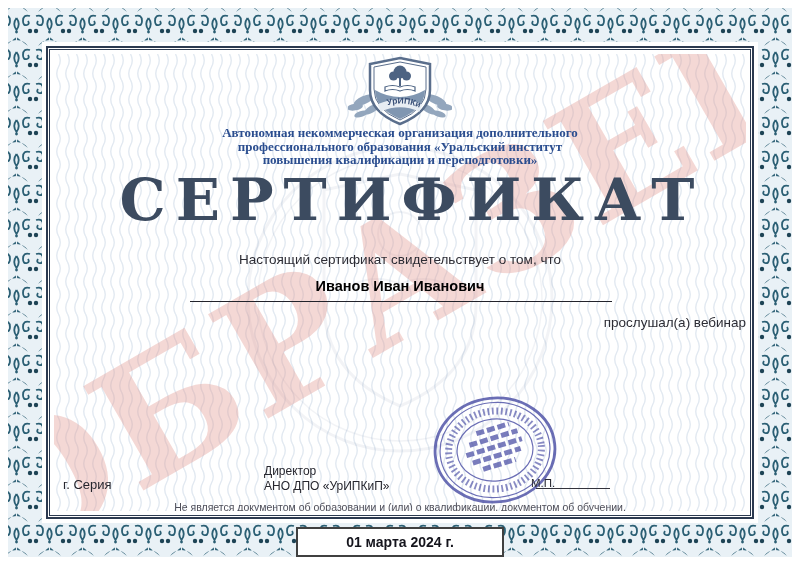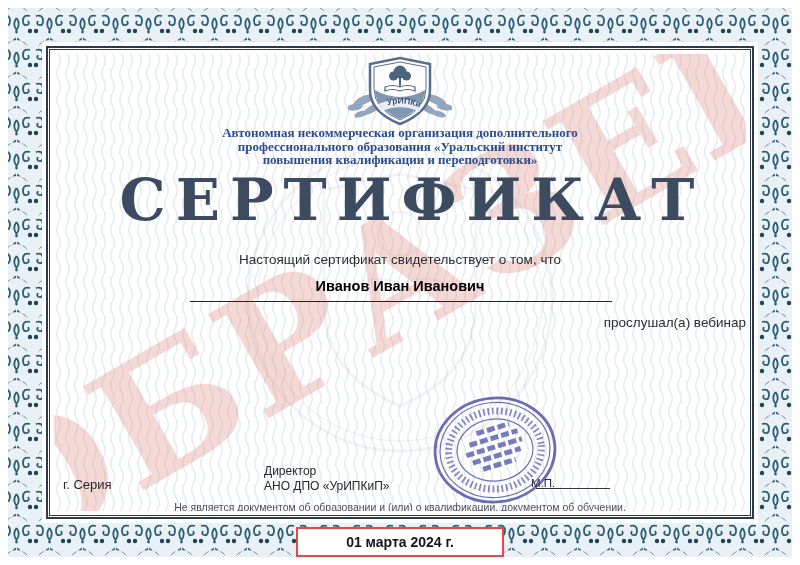--- a/index.html
+++ b/index.html
@@ -52,21 +52,21 @@
   .director{left:210px;top:410px;z-index:2;font-size:12px;
     line-height:14.5px;color:#26262e;}
   .stamp-svg{position:absolute;left:366px;top:331px;z-index:2;}
   .mp{left:449px;top:423px;z-index:4;font-size:11.5px;color:#2a2a33;margin-left:28px;}
   .sig-line{left:482px;top:434px;width:74px;height:0;
     border-top:1.5px solid #33333c;z-index:4;}
   .disclaimer{left:0;top:447px;width:100%;text-align:center;z-index:2;
     font-size:10.5px;color:#4e4e59;}
   .date-box{
     position:absolute;left:296px;top:527px;width:208px;height:30px;
-    background:#ffffff;border:2px solid #ef4444;box-sizing:border-box;
+    background:#ffffff;border:2px solid #404040;box-sizing:border-box;
     z-index:10;display:flex;align-items:center;justify-content:center;
     font-size:14px;font-weight:bold;color:#14141c;
   }
 </style>
 </head>
 <body>
 
 <div class="page">
 
   <svg class="border-svg" width="800" height="565" aria-hidden="true">

